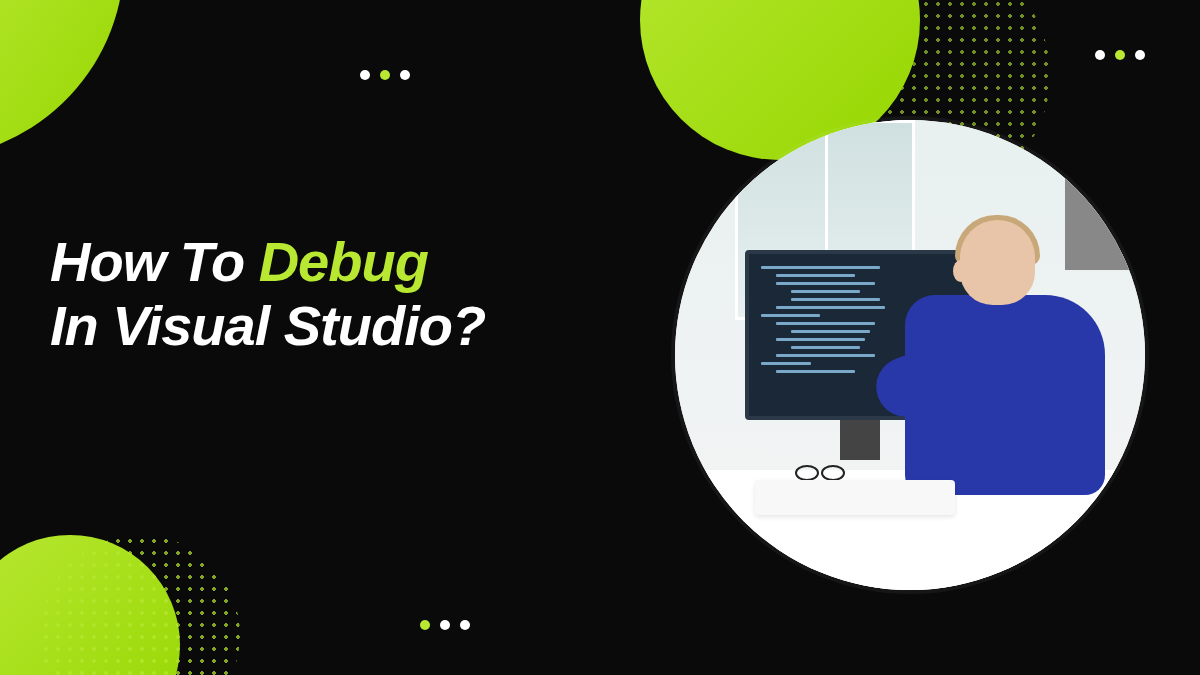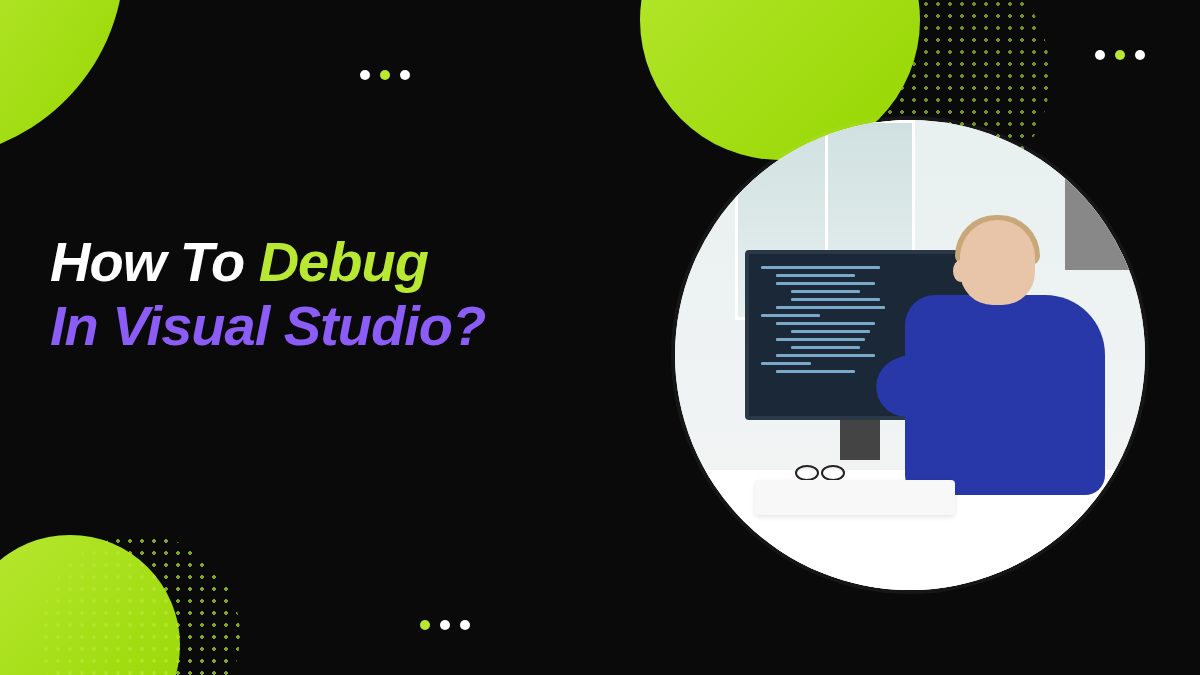--- a/index.html
+++ b/index.html
@@ -131,21 +131,21 @@
       font-size: 56px;
       font-weight: 900;
       line-height: 1.15;
       letter-spacing: -1px;
       font-style: italic;
     }
     
     .heading .line1 { color: #fff; }
     .heading .line1 .highlight { color: #b8e832; }
     .heading .line2 { color: #b8e832; }
-    .heading .line3 { color: #8b5cf6; font-style: italic; }
+    .heading .line3 { color: #ffffff; font-style: italic; }
     
     
     .url-section {
       position: absolute;
       top: 460px;
       left: 50px;
       display: flex;
       align-items: center;
       gap: 12px;
     }

